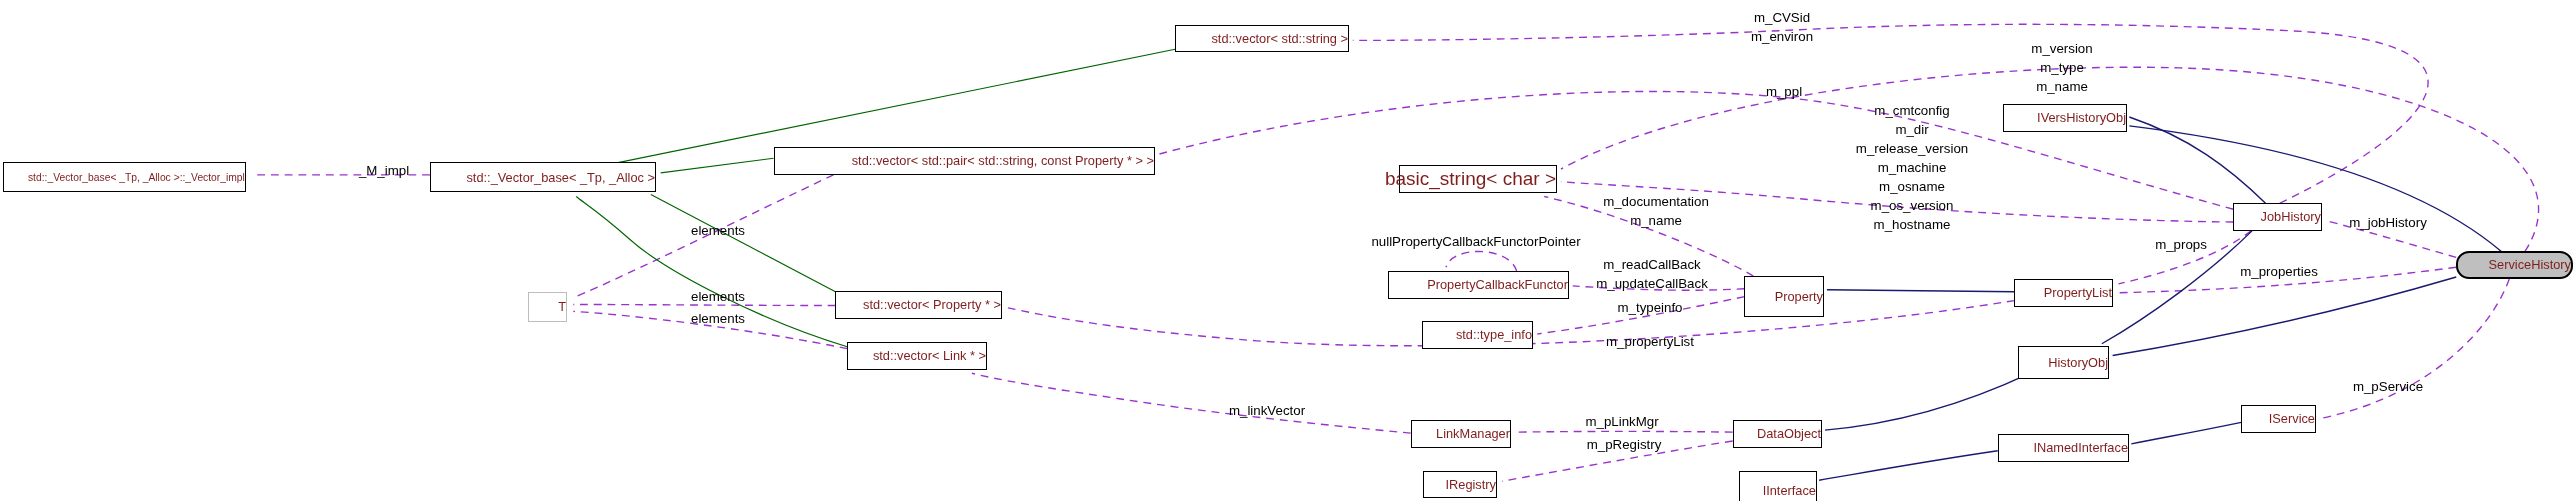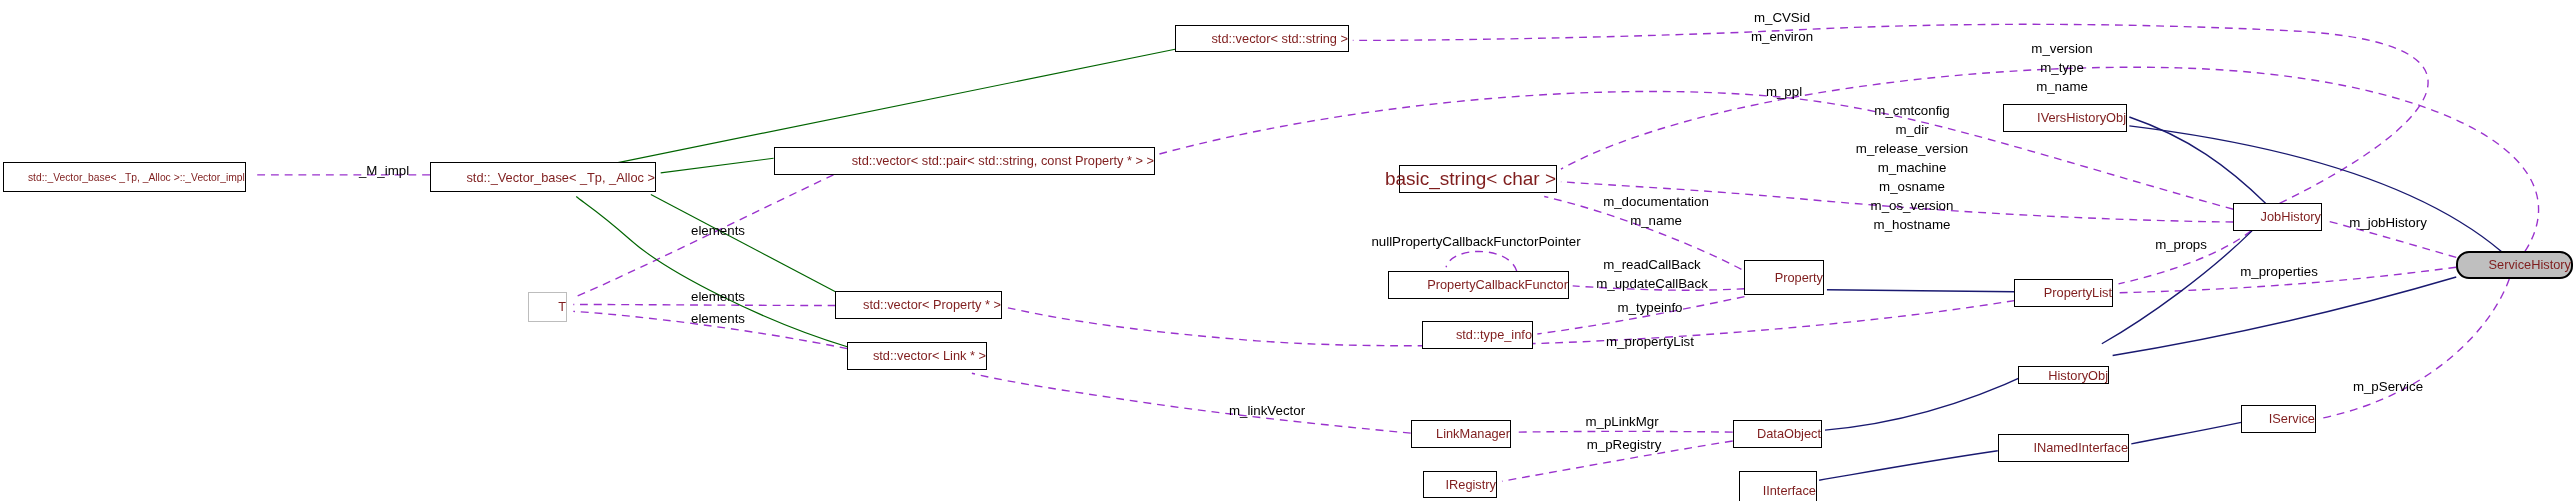--- a/index.html
+++ b/index.html
@@ -114,36 +114,36 @@
       </div>
       <div class="node" style="left: 847px; top: 342px; width: 140px; height: 27.5px;">
         <span>std::vector&lt; Link * &gt;</span>
       </div>
       <div class="node" style="left: 1388px; top: 271px; width: 181px; height: 27.5px;">
         <span>PropertyCallbackFunctor</span>
       </div>
       <div class="node" style="left: 1422px; top: 321px; width: 111px; height: 27.5px; padding-left: 40px;">
         <span>std::type_info</span>
       </div>
-      <div class="node" style="left: 1744px; top: 260px; width: 80px; height: 35px;">
+      <div class="node" style="left: 1744px; top: 276px; width: 80px; height: 41px;">
         <span>Property</span>
       </div>
       <div class="node" style="left: 2014px; top: 279px; width: 99px; height: 27.5px; padding-left: 31px;">
         <span>PropertyList</span>
       </div>
       <div class="node" style="left: 2003px; top: 104px; width: 124px; height: 27.5px;">
         <span>IVersHistoryObj</span>
       </div>
       <div class="node" style="left: 2233px; top: 203px; width: 89px; height: 27.5px;">
         <span>JobHistory</span>
       </div>
       <div class="node highlight" style="left: 2456px; top: 251px; width: 117px; height: 27.5px;">
         <span>ServiceHistory</span>
       </div>
-      <div class="node" style="left: 2018px; top: 366px; width: 91px; height: 18px; padding-left: 32px;">
+      <div class="node" style="left: 2018px; top: 346px; width: 91px; height: 33px; padding-left: 32px;">
         <span>HistoryObj</span>
       </div>
       <div class="node" style="left: 1411px; top: 420px; width: 100px; height: 27.5px;">
         <span>LinkManager</span>
       </div>
       <div class="node" style="left: 1733px; top: 420px; width: 89px; height: 27.5px;">
         <span>DataObject</span>
       </div>
       <div class="node" style="left: 1423px; top: 471px; width: 74px; height: 26.5px;">
         <span>IRegistry</span>

